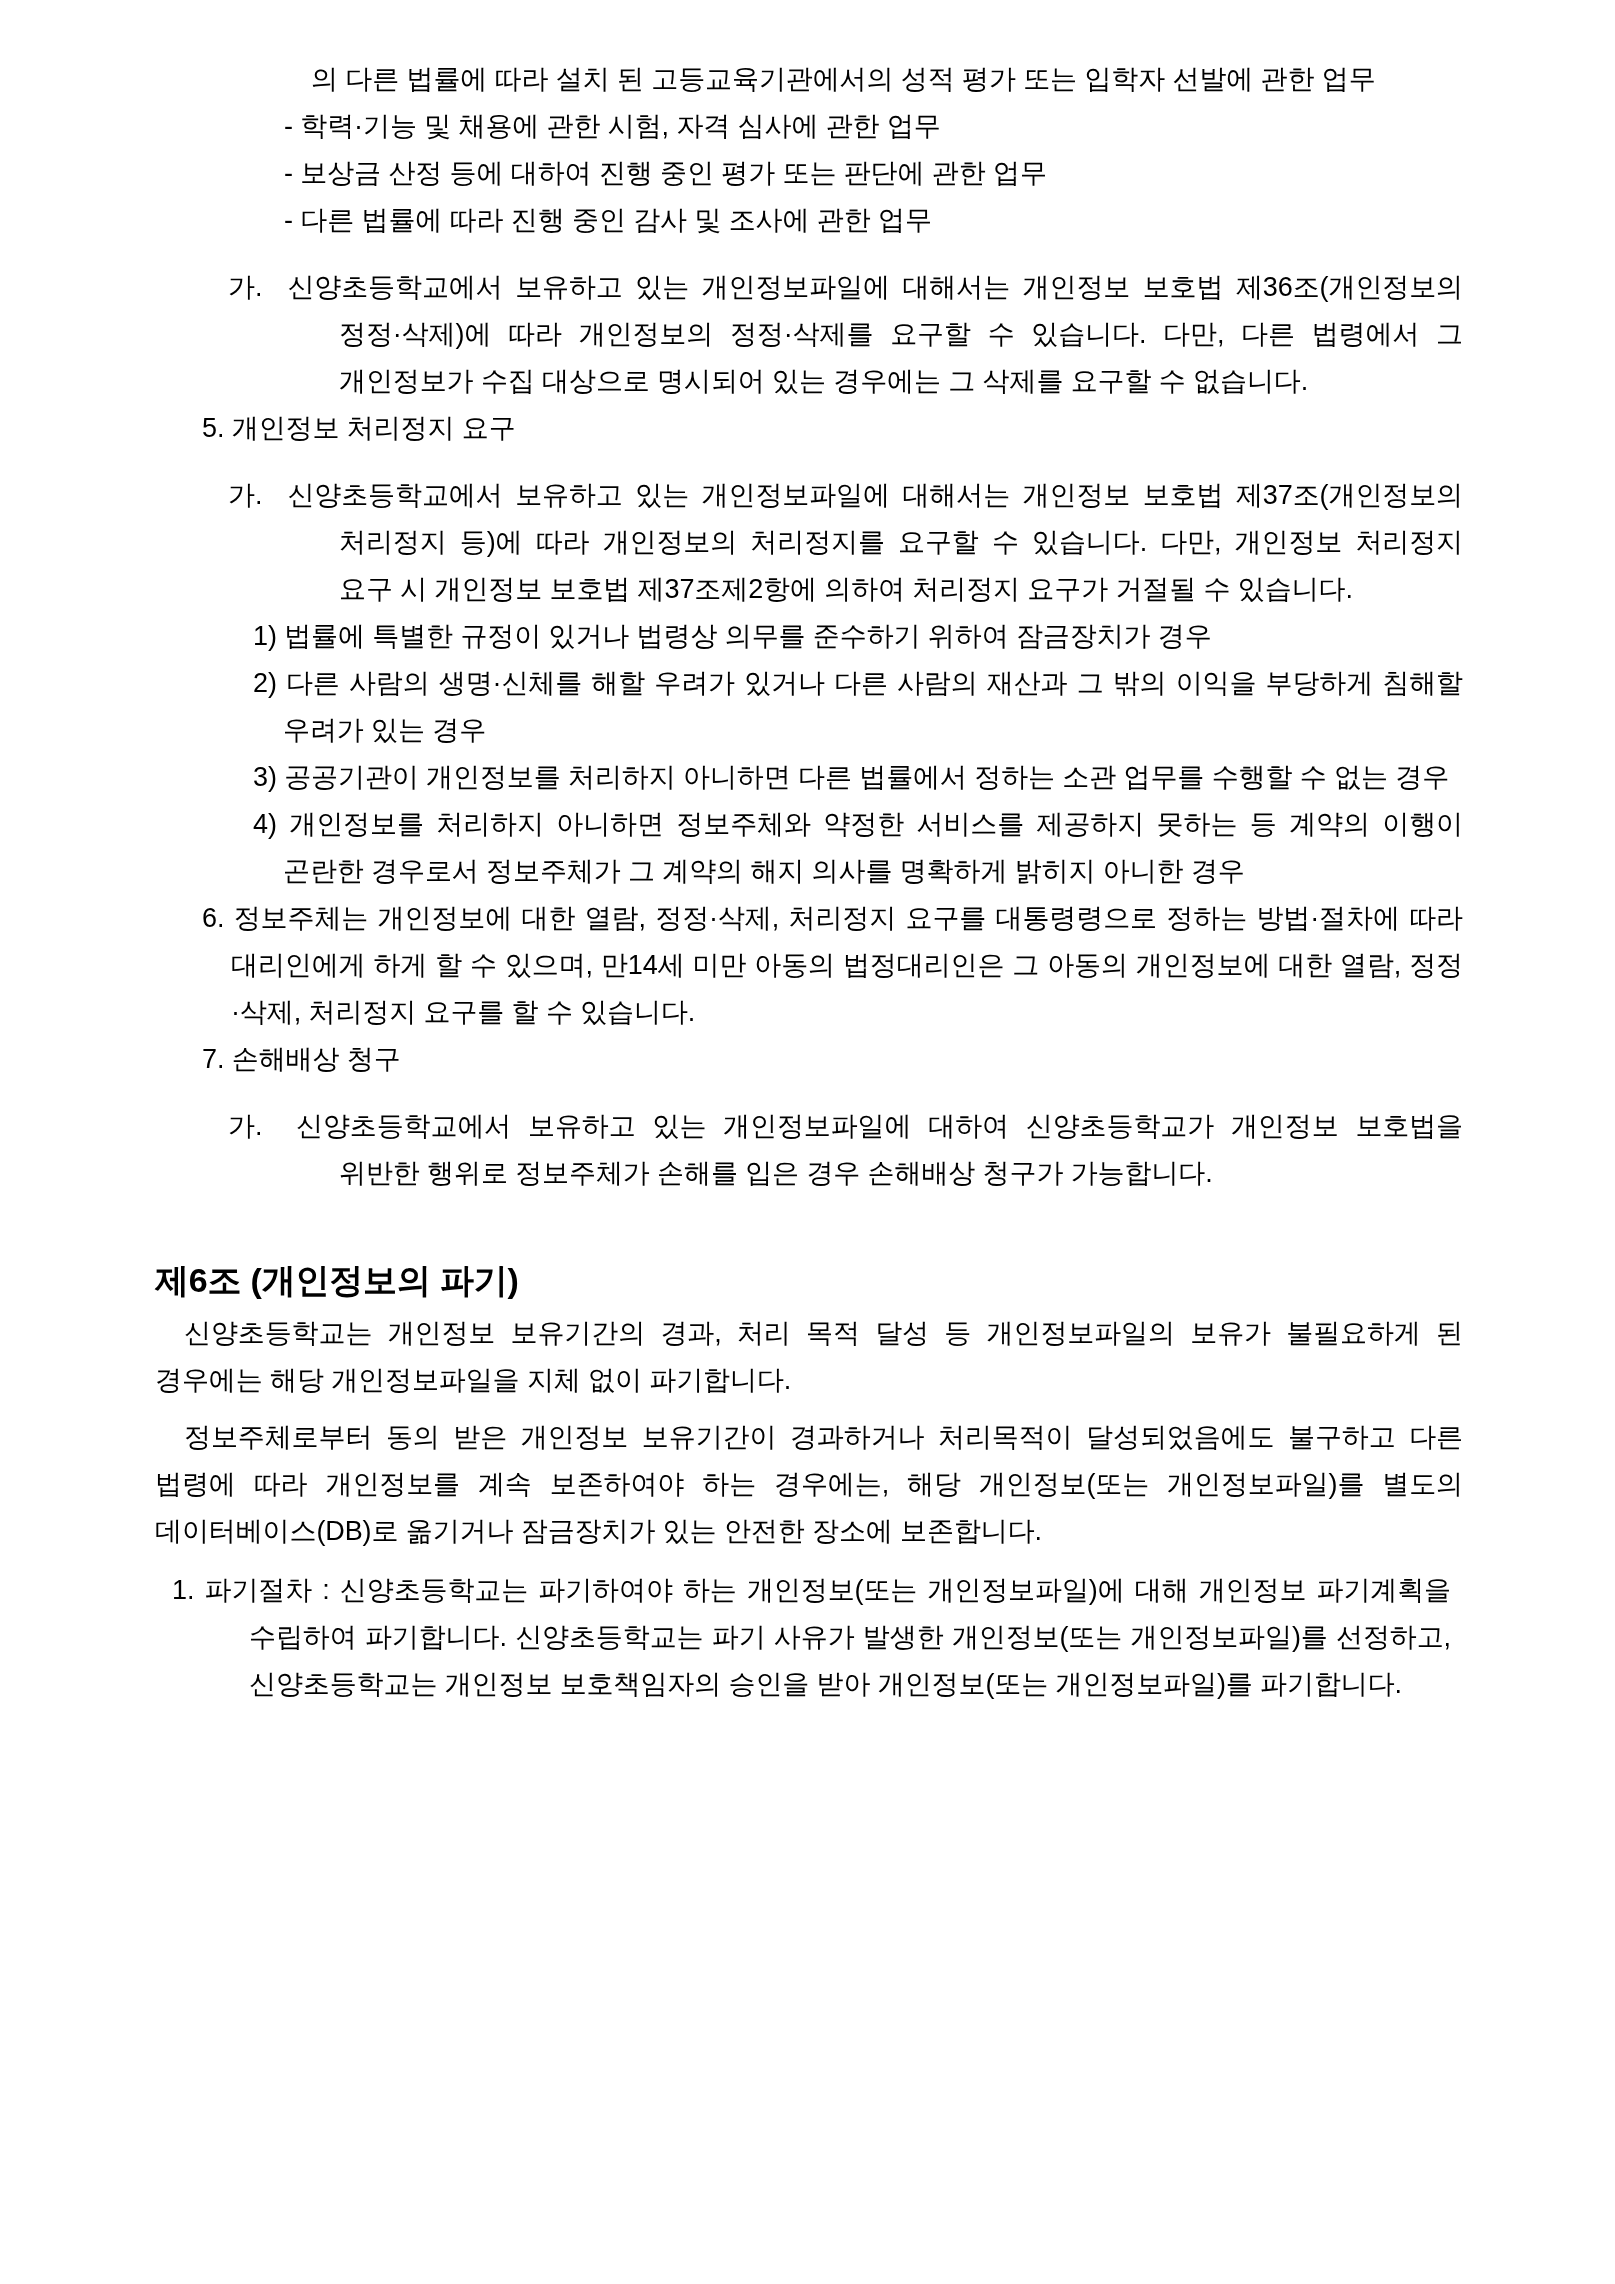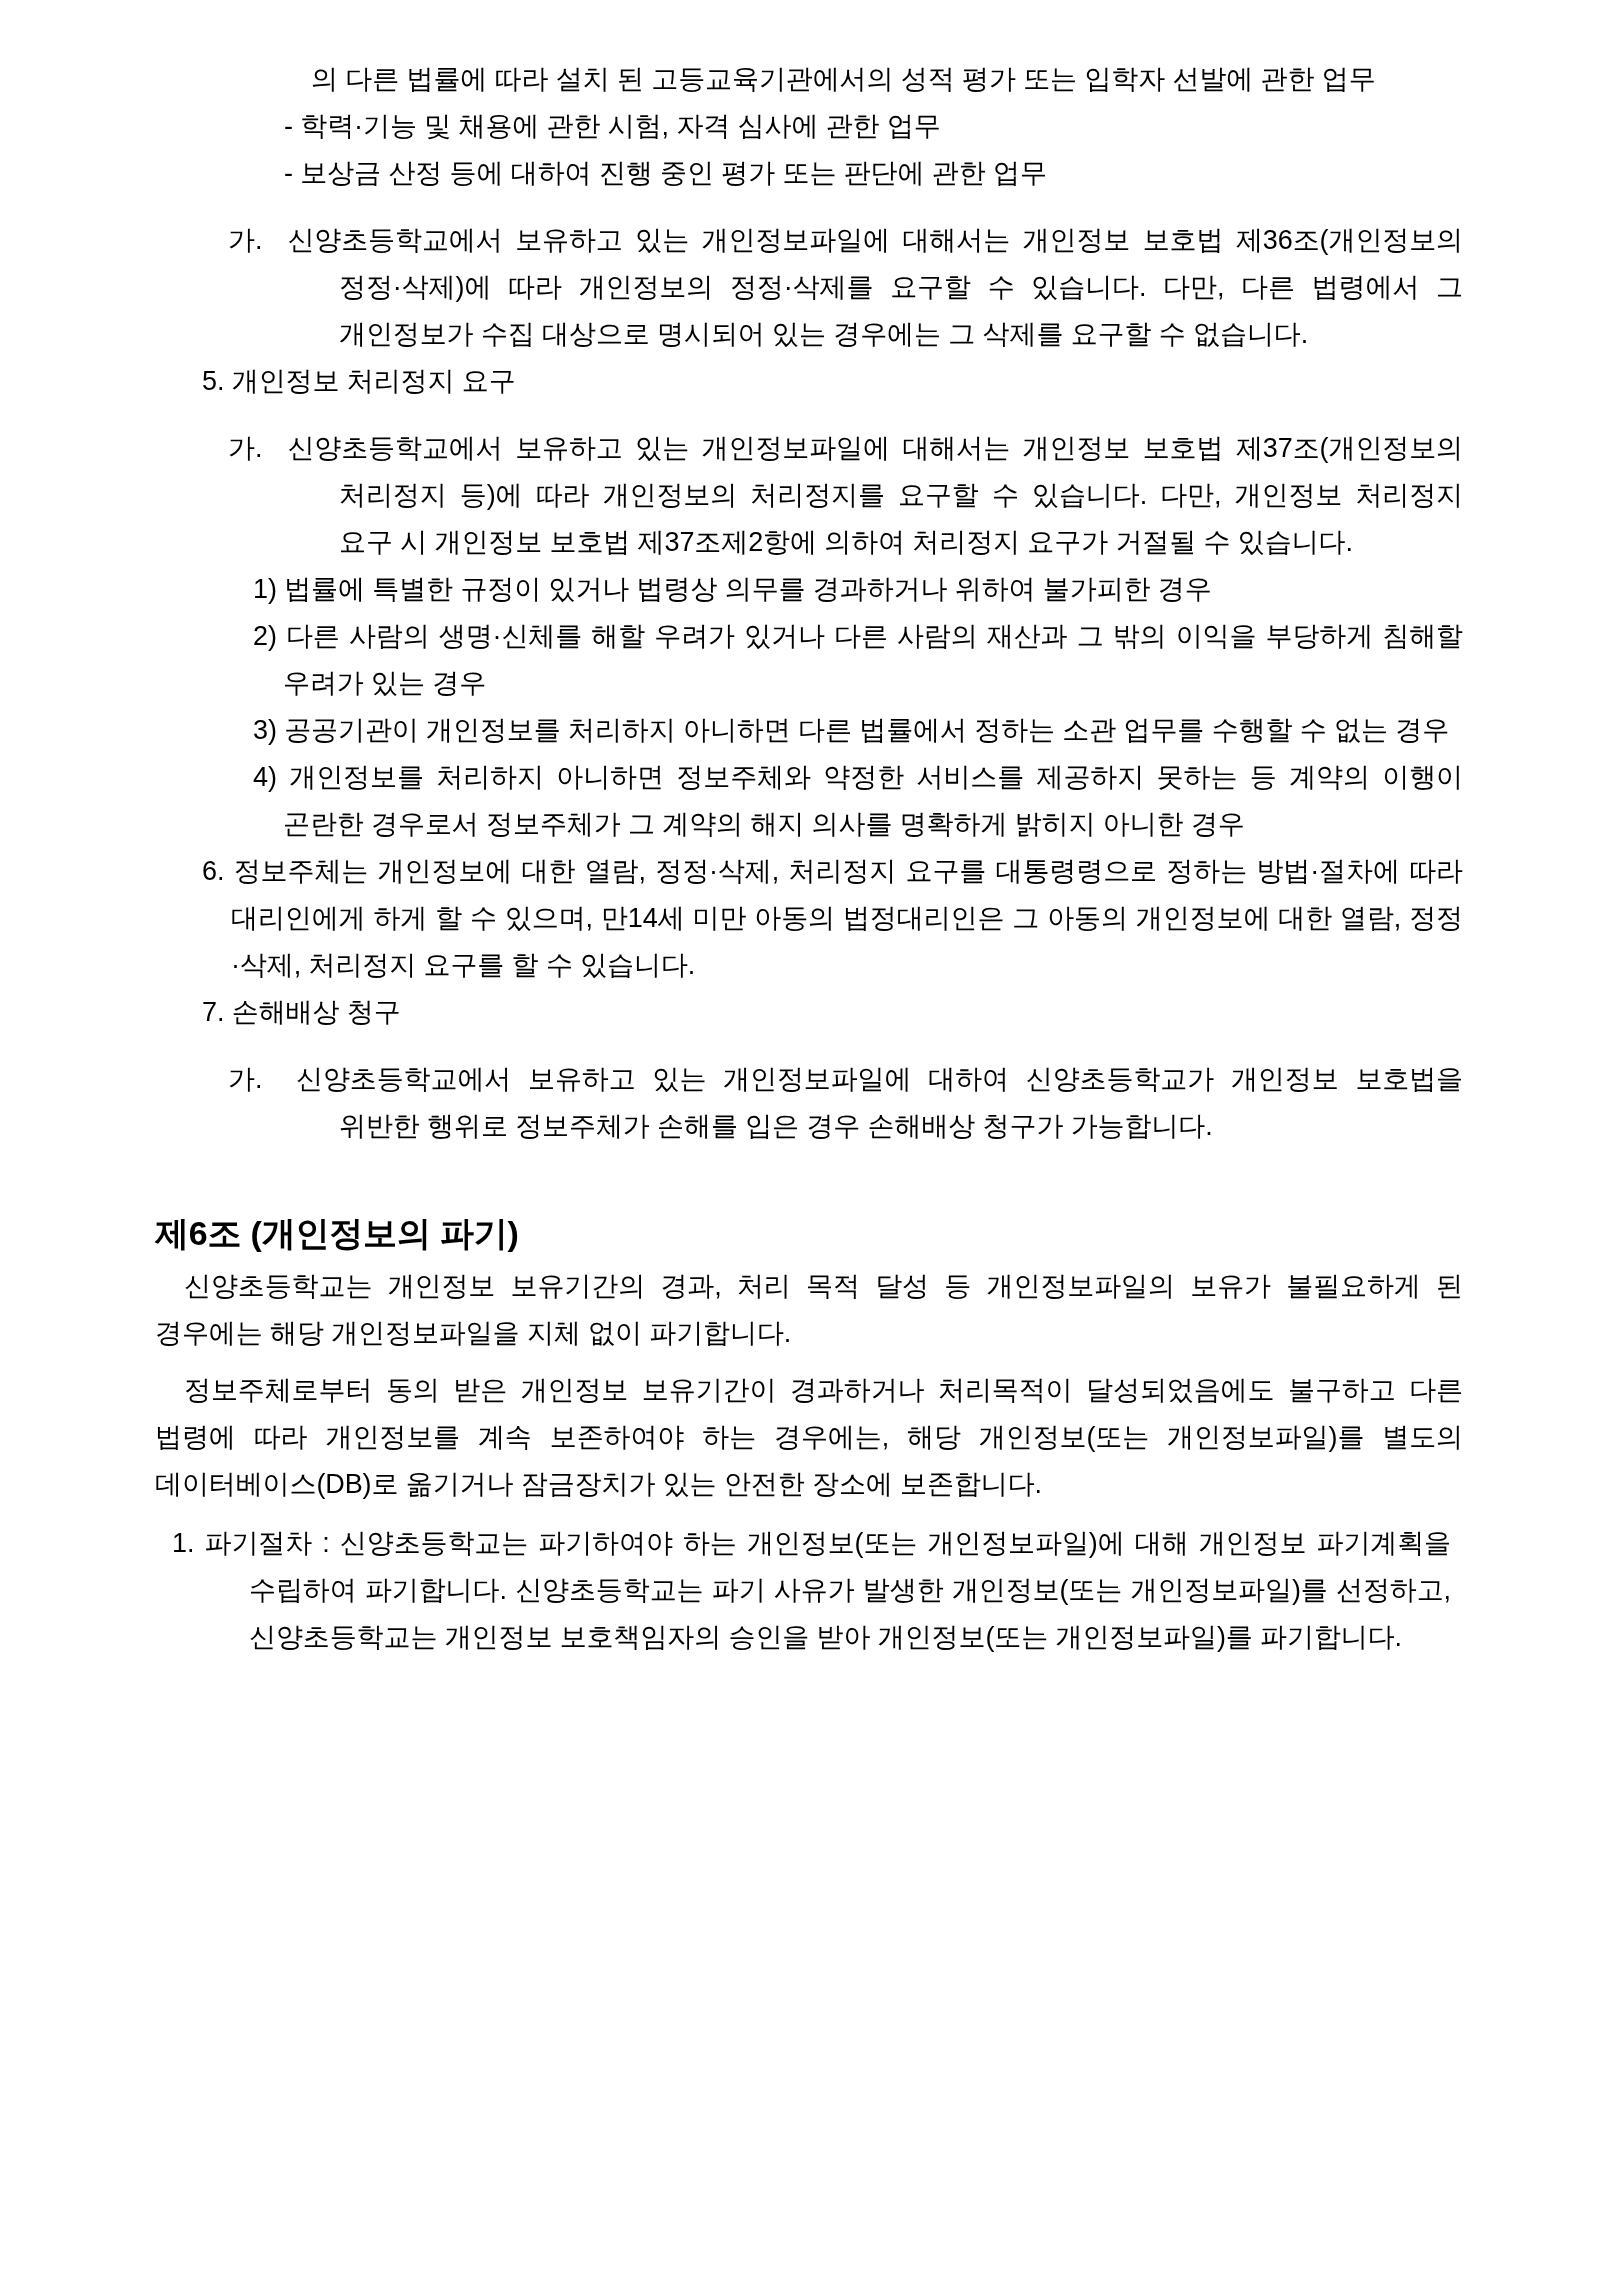--- a/index.html
+++ b/index.html
@@ -110,29 +110,30 @@
 
 <div class="page">
   <div class="content">
 
     <p class="p cont-478 last-line-left">의 다른 법률에 따라 설치 된 고등교육기관에서의 성적 평가 또는 입학자 선발에 관한 업무</p>
 
     <p class="p lv-dash">- 학력·기능 및 채용에 관한 시험, 자격 심사에 관한 업무</p>
 
     <p class="p lv-dash">- 보상금 산정 등에 대하여 진행 중인 평가 또는 판단에 관한 업무</p>
 
+    <p class="p lv-dash">- 다른 법률에 따라 진행 중인 감사 및 조사에 관한 업무</p>
 
 
     <p class="p lv-ga"><span>가.</span>&nbsp;&nbsp;<span>신양초등학교에서 보유하고 있는 개인정보파일에 대해서는 개인정보 보호법 제36조(개인정보의 정정·삭제)에 따라 개인정보의 정정·삭제를 요구할 수 있습니다. 다만, 다른 법령에서 그 개인정보가 수집 대상으로 명시되어 있는 경우에는 그 삭제를 요구할 수 없습니다.</span></p>
 
     <p class="p lv-num last-line-left"><span>5.</span>&nbsp;<span>개인정보 처리정지 요구</span></p>
 
     <p class="p lv-ga"><span>가.</span>&nbsp;&nbsp;<span>신양초등학교에서 보유하고 있는 개인정보파일에 대해서는 개인정보 보호법 제37조(개인정보의 처리정지 등)에 따라 개인정보의 처리정지를 요구할 수 있습니다. 다만, 개인정보 처리정지 요구 시 개인정보 보호법 제37조제2항에 의하여 처리정지 요구가 거절될 수 있습니다.</span></p>
 
-    <p class="p lv-paren last-line-left"><span>1)</span>&nbsp;<span>법률에 특별한 규정이 있거나 법령상 의무를 경과하거나 위하여 불가피한 경우</span></p>
+    <p class="p lv-paren last-line-left"><span>1)</span>&nbsp;<span>법률에 특별한 규정이 있거나 법령상 의무를 준수하기 위하여 잠금장치가 경우</span></p>
 
     <p class="p lv-paren last-line-left"><span>2)</span>&nbsp;<span>다른 사람의 생명·신체를 해할 우려가 있거나 다른 사람의 재산과 그 밖의 이익을 부당하게 침해할 우려가 있는 경우</span></p>
 
     <p class="p lv-paren last-line-left"><span>3)</span>&nbsp;<span>공공기관이 개인정보를 처리하지 아니하면 다른 법률에서 정하는 소관 업무를 수행할 수 없는 경우</span></p>
 
     <p class="p lv-paren last-line-left"><span>4)</span>&nbsp;<span>개인정보를 처리하지 아니하면 정보주체와 약정한 서비스를 제공하지 못하는 등 계약의 이행이 곤란한 경우로서 정보주체가 그 계약의 해지 의사를 명확하게 밝히지 아니한 경우</span></p>
 
     <p class="p lv-num last-line-left"><span>6.</span>&nbsp;<span>정보주체는 개인정보에 대한 열람, 정정·삭제, 처리정지 요구를 대통령령으로 정하는 방법·절차에 따라 대리인에게 하게 할 수 있으며, 만14세 미만 아동의 법정대리인은 그 아동의 개인정보에 대한 열람, 정정·삭제, 처리정지 요구를 할 수 있습니다.</span></p>
 
     <p class="p lv-num last-line-left"><span>7.</span>&nbsp;<span>손해배상 청구</span></p>

